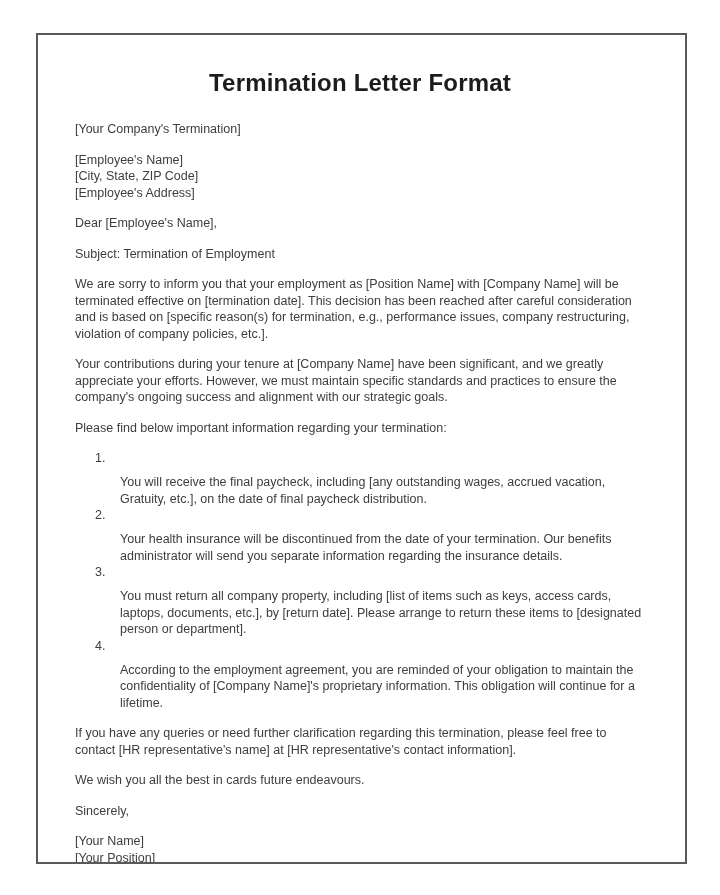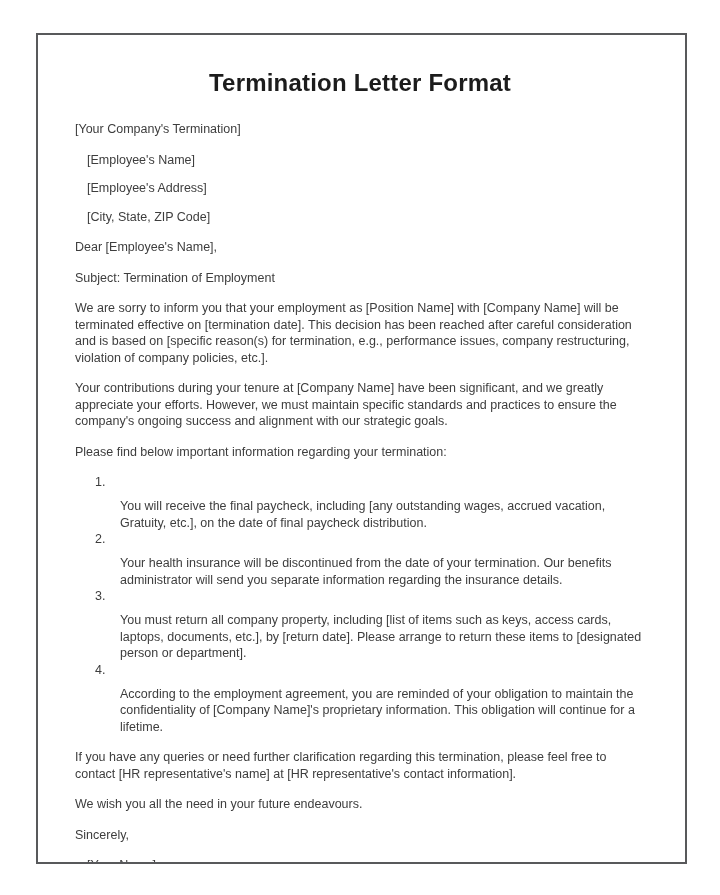--- a/index.html
+++ b/index.html
@@ -36,21 +36,21 @@
     letter-spacing: 0.2px;
     margin-bottom: 24px;
   }
   .para, .line-block p, .info-list {
     font-size: 12.5px;
     line-height: 16.5px;
     color: #3d3d3d;
   }
   .para { margin-bottom: 14px; }
   .line-block { margin-bottom: 14px; }
-  .line-block p { margin: 12px; }
+  .line-block p { margin: 0; }
   .info-list {
     list-style: none;
     margin: 0 0 14px 0;
   }
   .info-list li {
     display: flex;
     align-items: flex-start;
   }
   .info-list .num {
     width: 25px;
@@ -69,22 +69,22 @@
 <div class="canvas">
   <div class="frame">
 
     <h1 class="doc-title">Termination Letter Format</h1>
 
     <p class="para">[Your Company's Termination]</p>
 
 
     <div class="line-block">
       <p>[Employee's Name]</p>
+      <p>[City, State, ZIP Code]</p>
       <p>[Employee's Address]</p>
-      <p>[City, State, ZIP Code]</p>
     </div>
 
     <p class="para">Dear [Employee's Name],</p>
 
     <p class="para">Subject: Termination of Employment</p>
 
     <p class="para">We are sorry to inform you that your employment as [Position Name] with [Company Name] will be terminated effective on [termination date]. This decision has been reached after careful consideration and is based on [specific reason(s) for termination, e.g., performance issues, company restructuring, violation of company policies, etc.].</p>
 
     <p class="para">Your contributions during your tenure at [Company Name] have been significant, and we greatly appreciate your efforts. However, we must maintain specific standards and practices to ensure the company's ongoing success and alignment with our strategic goals.</p>
 
@@ -104,21 +104,21 @@
         <span class="li-text">You must return all company property, including [list of items such as keys, access cards, laptops, documents, etc.], by [return date]. Please arrange to return these items to [designated person or department].</span>
       </li>
       <li>
         <span class="num">4.</span>
         <span class="li-text">According to the employment agreement, you are reminded of your obligation to maintain the confidentiality of [Company Name]'s proprietary information. This obligation will continue for a lifetime.</span>
       </li>
     </ol>
 
     <p class="para">If you have any queries or need further clarification regarding this termination, please feel free to contact [HR representative's name] at [HR representative's contact information].</p>
 
-    <p class="para">We wish you all the need in your future endeavours.</p>
+    <p class="para">We wish you all the best in cards future endeavours.</p>
 
     <p class="para">Sincerely,</p>
 
     <div class="line-block">
       <p>[Your Name]</p>
       <p>[Your Position]</p>
       <p>[Please Name]</p>
     </div>
 
   </div>

